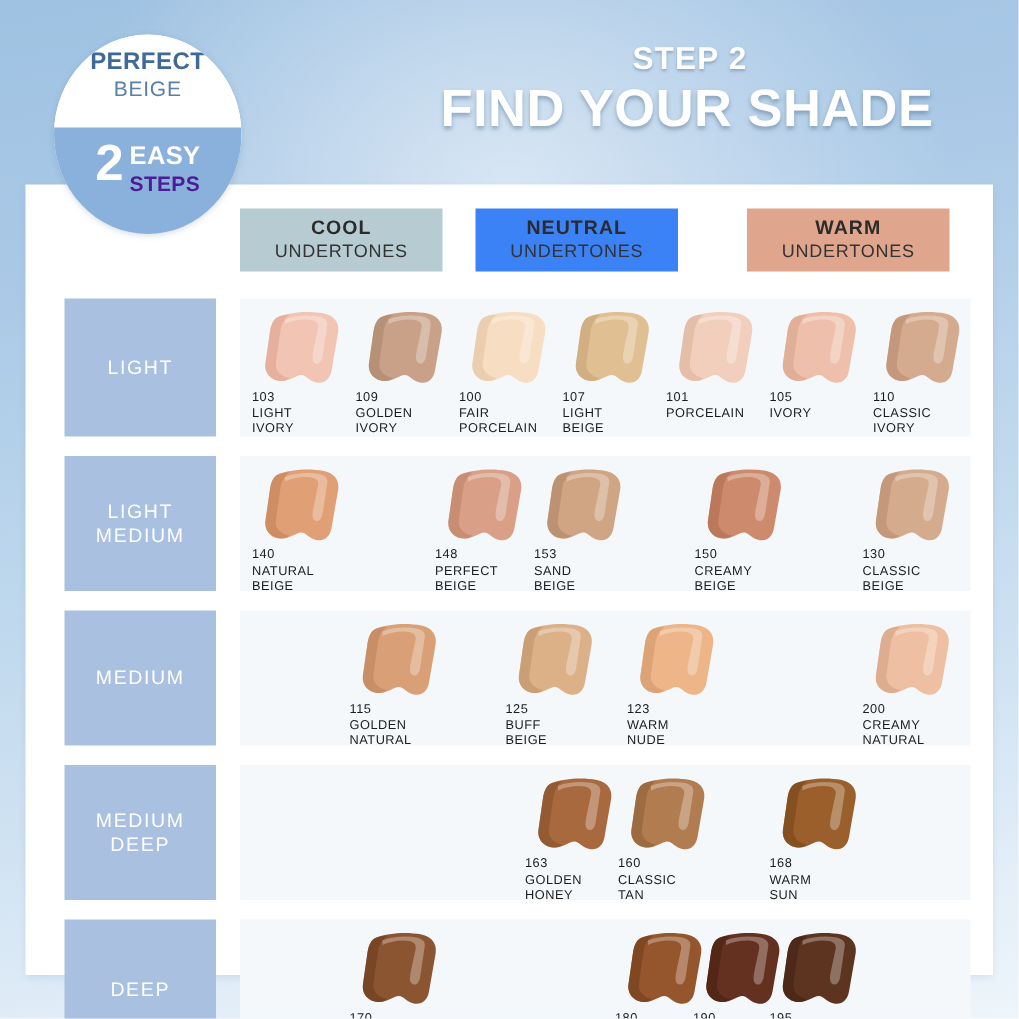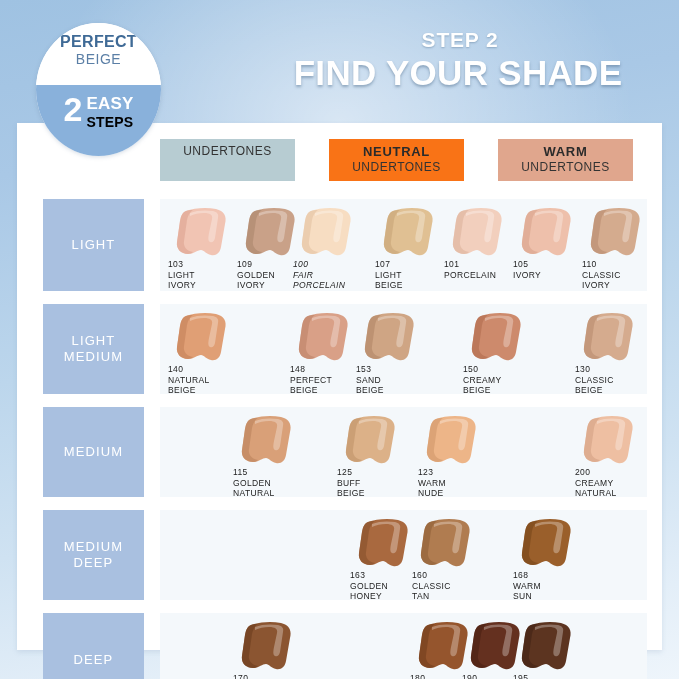--- a/index.html
+++ b/index.html
@@ -40,21 +40,21 @@
     position:absolute; left:0; top:62px; width:100%; height:71px;
     background:#89b1db; text-align:center;
   }
   .b-your   { color:#5b7fa6; font-size:14px; letter-spacing:.5px; line-height:15px; }
   .b-perfect{ color:#3f6a96; font-size:16px; font-weight:bold; letter-spacing:.3px; line-height:18px; }
   .b-match  { color:#5b7fa6; font-size:14px; letter-spacing:.5px; line-height:16px; }
   .b-row { display:flex; align-items:flex-start; justify-content:center; padding-top:7px; }
   .b-two  { color:#ffffff; font-size:34px; font-weight:bold; line-height:34px; margin-right:4px; }
   .b-es   { text-align:left; padding-top:3px; }
   .b-easy { color:#ffffff; font-size:17px; font-weight:bold; line-height:17px; letter-spacing:.2px; }
-  .b-steps{ color:#000000; font-size:14px; font-weight:bold; line-height:15px; letter-spacing:.2px; }
+  .b-steps{ color:#4c1d95; font-size:14px; font-weight:bold; line-height:15px; letter-spacing:.2px; }
 
   
   .panel {
     position:absolute; left:17px; top:123px; width:645px; height:527px;
     background:#ffffff; box-shadow:0 2px 5px rgba(110,140,170,.18);
   }
 
   
   .undertones { position:absolute; left:0; top:0; width:645px; height:62px; }
   .ut {
@@ -108,23 +108,24 @@
           <span class="b-easy">EASY</span><br>
           <span class="b-steps">STEPS</span>
         </span>
       </div>
     </div>
   </div>
 
   <div class="panel">
     <div class="undertones" id="undertones">
         <div class="ut" style="left: 143px; background: rgb(183, 204, 210);">
+          <div class="ut-name">COOL</div>
           <div class="ut-sub">UNDERTONES</div>
         </div>
-        <div class="ut" style="left: 312px; background: #f97316;">
+        <div class="ut" style="left: 300px; background: #3b82f6;">
           <div class="ut-name">NEUTRAL</div>
           <div class="ut-sub">UNDERTONES</div>
         </div>
         <div class="ut" style="left: 481px; background: rgb(224, 166, 141);">
           <div class="ut-name">WARM</div>
           <div class="ut-sub">UNDERTONES</div>
         </div>
       </div>
     <div id="rows">
         <div class="row" style="top: 76px; height: 92px;">
@@ -151,21 +152,21 @@
                 <path d="M14,4 C11,5 9,8 8,14 L5,35 C4,42 9,47 16,47 C18,47 20,46 21,45 C15,44 11,40 12,34 L15,13 C16,8 18,5 21,3 C18,3 16,3 14,4 Z" fill="#b08c72" opacity="0.75"></path>
                 <path d="M18,6 C25,3 34,3 41,4 C45,5 47,7 46,11 L43,31 C42,35 40,36 38,35 C36,34 36,31 37,26 L40,12 C41,8 38,6 32,6 C27,6 22,7 18,9 Z" fill="#ffffff" opacity="0.30"></path>
               </svg>
             </div>
             <div class="sinfo">
               <span class="snum">109</span>
               <span class="snm">GOLDEN
 IVORY</span>
             </div>
           </div>
-          <div class="shade" style="left: 276px; font-style: italic;">
+          <div class="shade" style="left: 289px;">
             <div class="sw">
               <svg viewBox="0 0 60 52" preserveAspectRatio="none">
                 <path d="M14,4 C22,1 34,0 44,2 C52,4 55,9 53,17 L49,40 C48,46 44,49 39,48 C34,47 32,43 29,43 C25,43 22,47 16,47 C9,47 4,42 5,35 L8,14 C9,8 11,5 14,4 Z" fill="#f7ddc2"></path>
                 <path d="M14,4 C11,5 9,8 8,14 L5,35 C4,42 9,47 16,47 C18,47 20,46 21,45 C15,44 11,40 12,34 L15,13 C16,8 18,5 21,3 C18,3 16,3 14,4 Z" fill="#e7c7a8" opacity="0.75"></path>
                 <path d="M18,6 C25,3 34,3 41,4 C45,5 47,7 46,11 L43,31 C42,35 40,36 38,35 C36,34 36,31 37,26 L40,12 C41,8 38,6 32,6 C27,6 22,7 18,9 Z" fill="#ffffff" opacity="0.30"></path>
               </svg>
             </div>
             <div class="sinfo">
               <span class="snum">100</span>
               <span class="snm">FAIR

